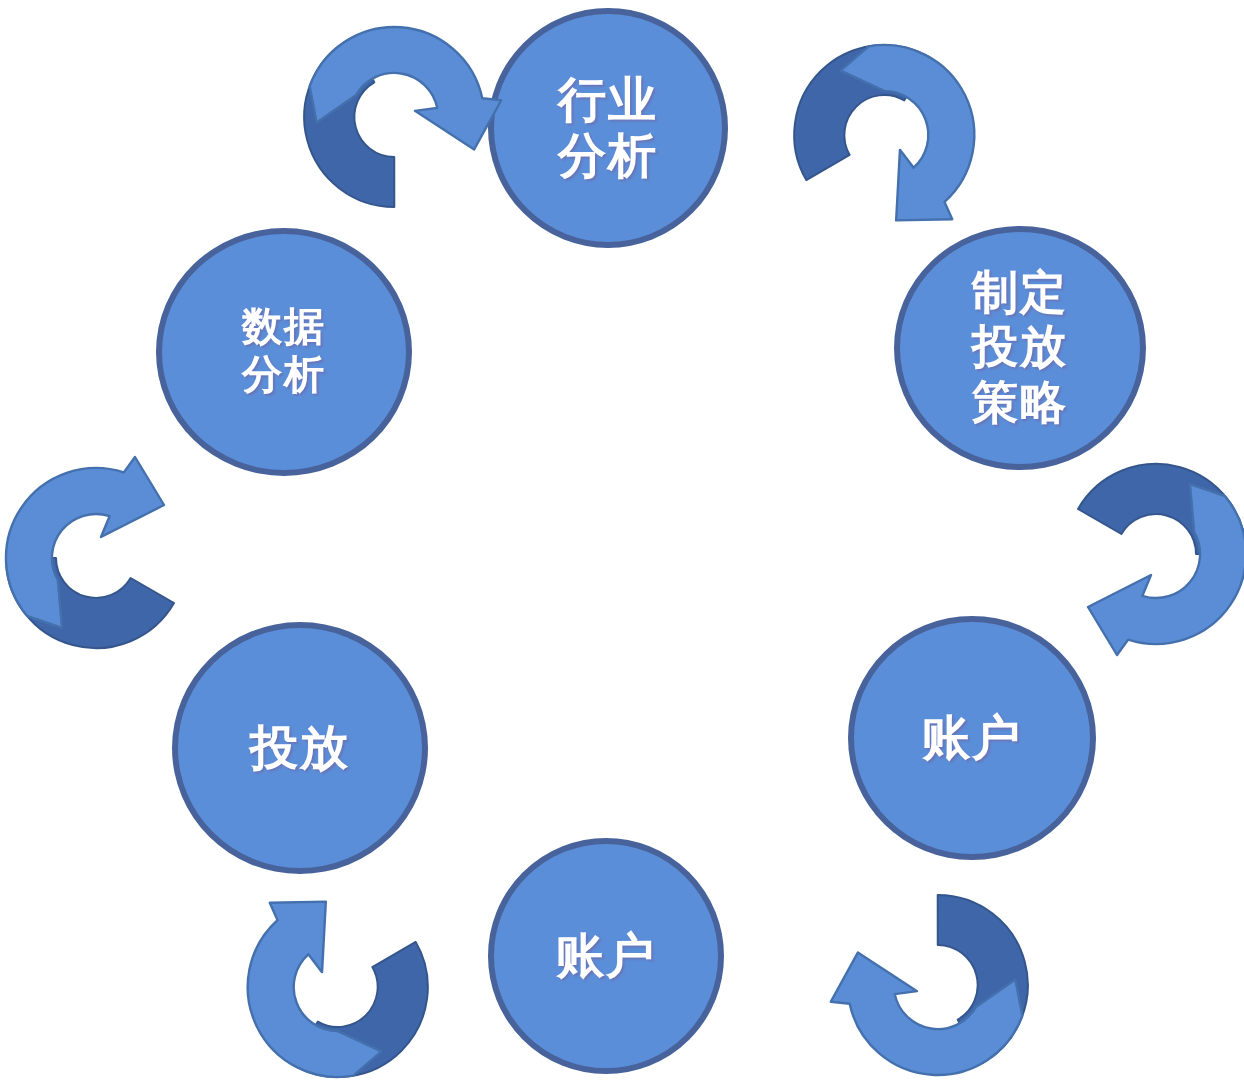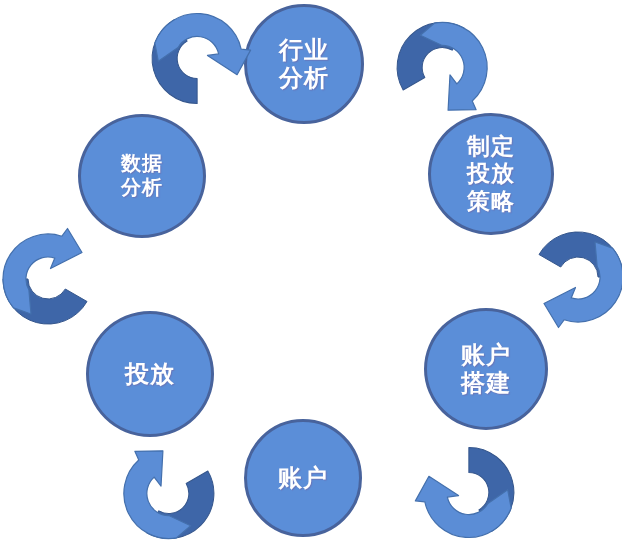--- a/index.html
+++ b/index.html
@@ -26,21 +26,21 @@
     color: var(--text, #FFFFFF);
     font-weight: bold;
     text-align: left;
     line-height: 1.18;
     letter-spacing: 1px;
     text-shadow: 1px 1px 1px rgba(120, 90, 150, 0.45);
   }
   .node span { display: block; }
 
   .node-top         { left: 244px; top:   4px; width: 120px; height: 120px; font-size: 24px; }
-  .node-upper-right { left: 428px; top: 113px; width: 126px; height: 122px; font-size: 23px; font-family: Liberation Serif, serif; }
+  .node-upper-right { left: 447px; top: 113px; width: 126px; height: 122px; font-size: 23px; font-family: Liberation Serif, serif; }
   .node-lower-right { left: 424px; top: 308px; width: 124px; height: 122px; font-size: 24px; }
   .node-bottom      { left: 244px; top: 419px; width: 118px; height: 118px; font-size: 24px; }
   .node-lower-left  { left:  86px; top: 311px; width: 128px; height: 126px; font-size: 24px; }
   .node-upper-left  { left:  78px; top: 114px; width: 128px; height: 124px; font-size: 20px; }
 
   .arrow {
     position: absolute;
     width: 100px; height: 110px;
     overflow: visible;
   }
@@ -74,21 +74,20 @@
   </div>
 
   <div class="node node-upper-right">
     <span>制定</span>
     <span>投放</span>
     <span>策略</span>
   </div>
 
   <div class="node node-lower-right">
     <span>账户</span>
-    <span>搭建</span>
   </div>
 
   <div class="node node-bottom">
     <span>账户</span>
   </div>
 
   <div class="node node-lower-left">
     <span>投放</span>
   </div>
 

